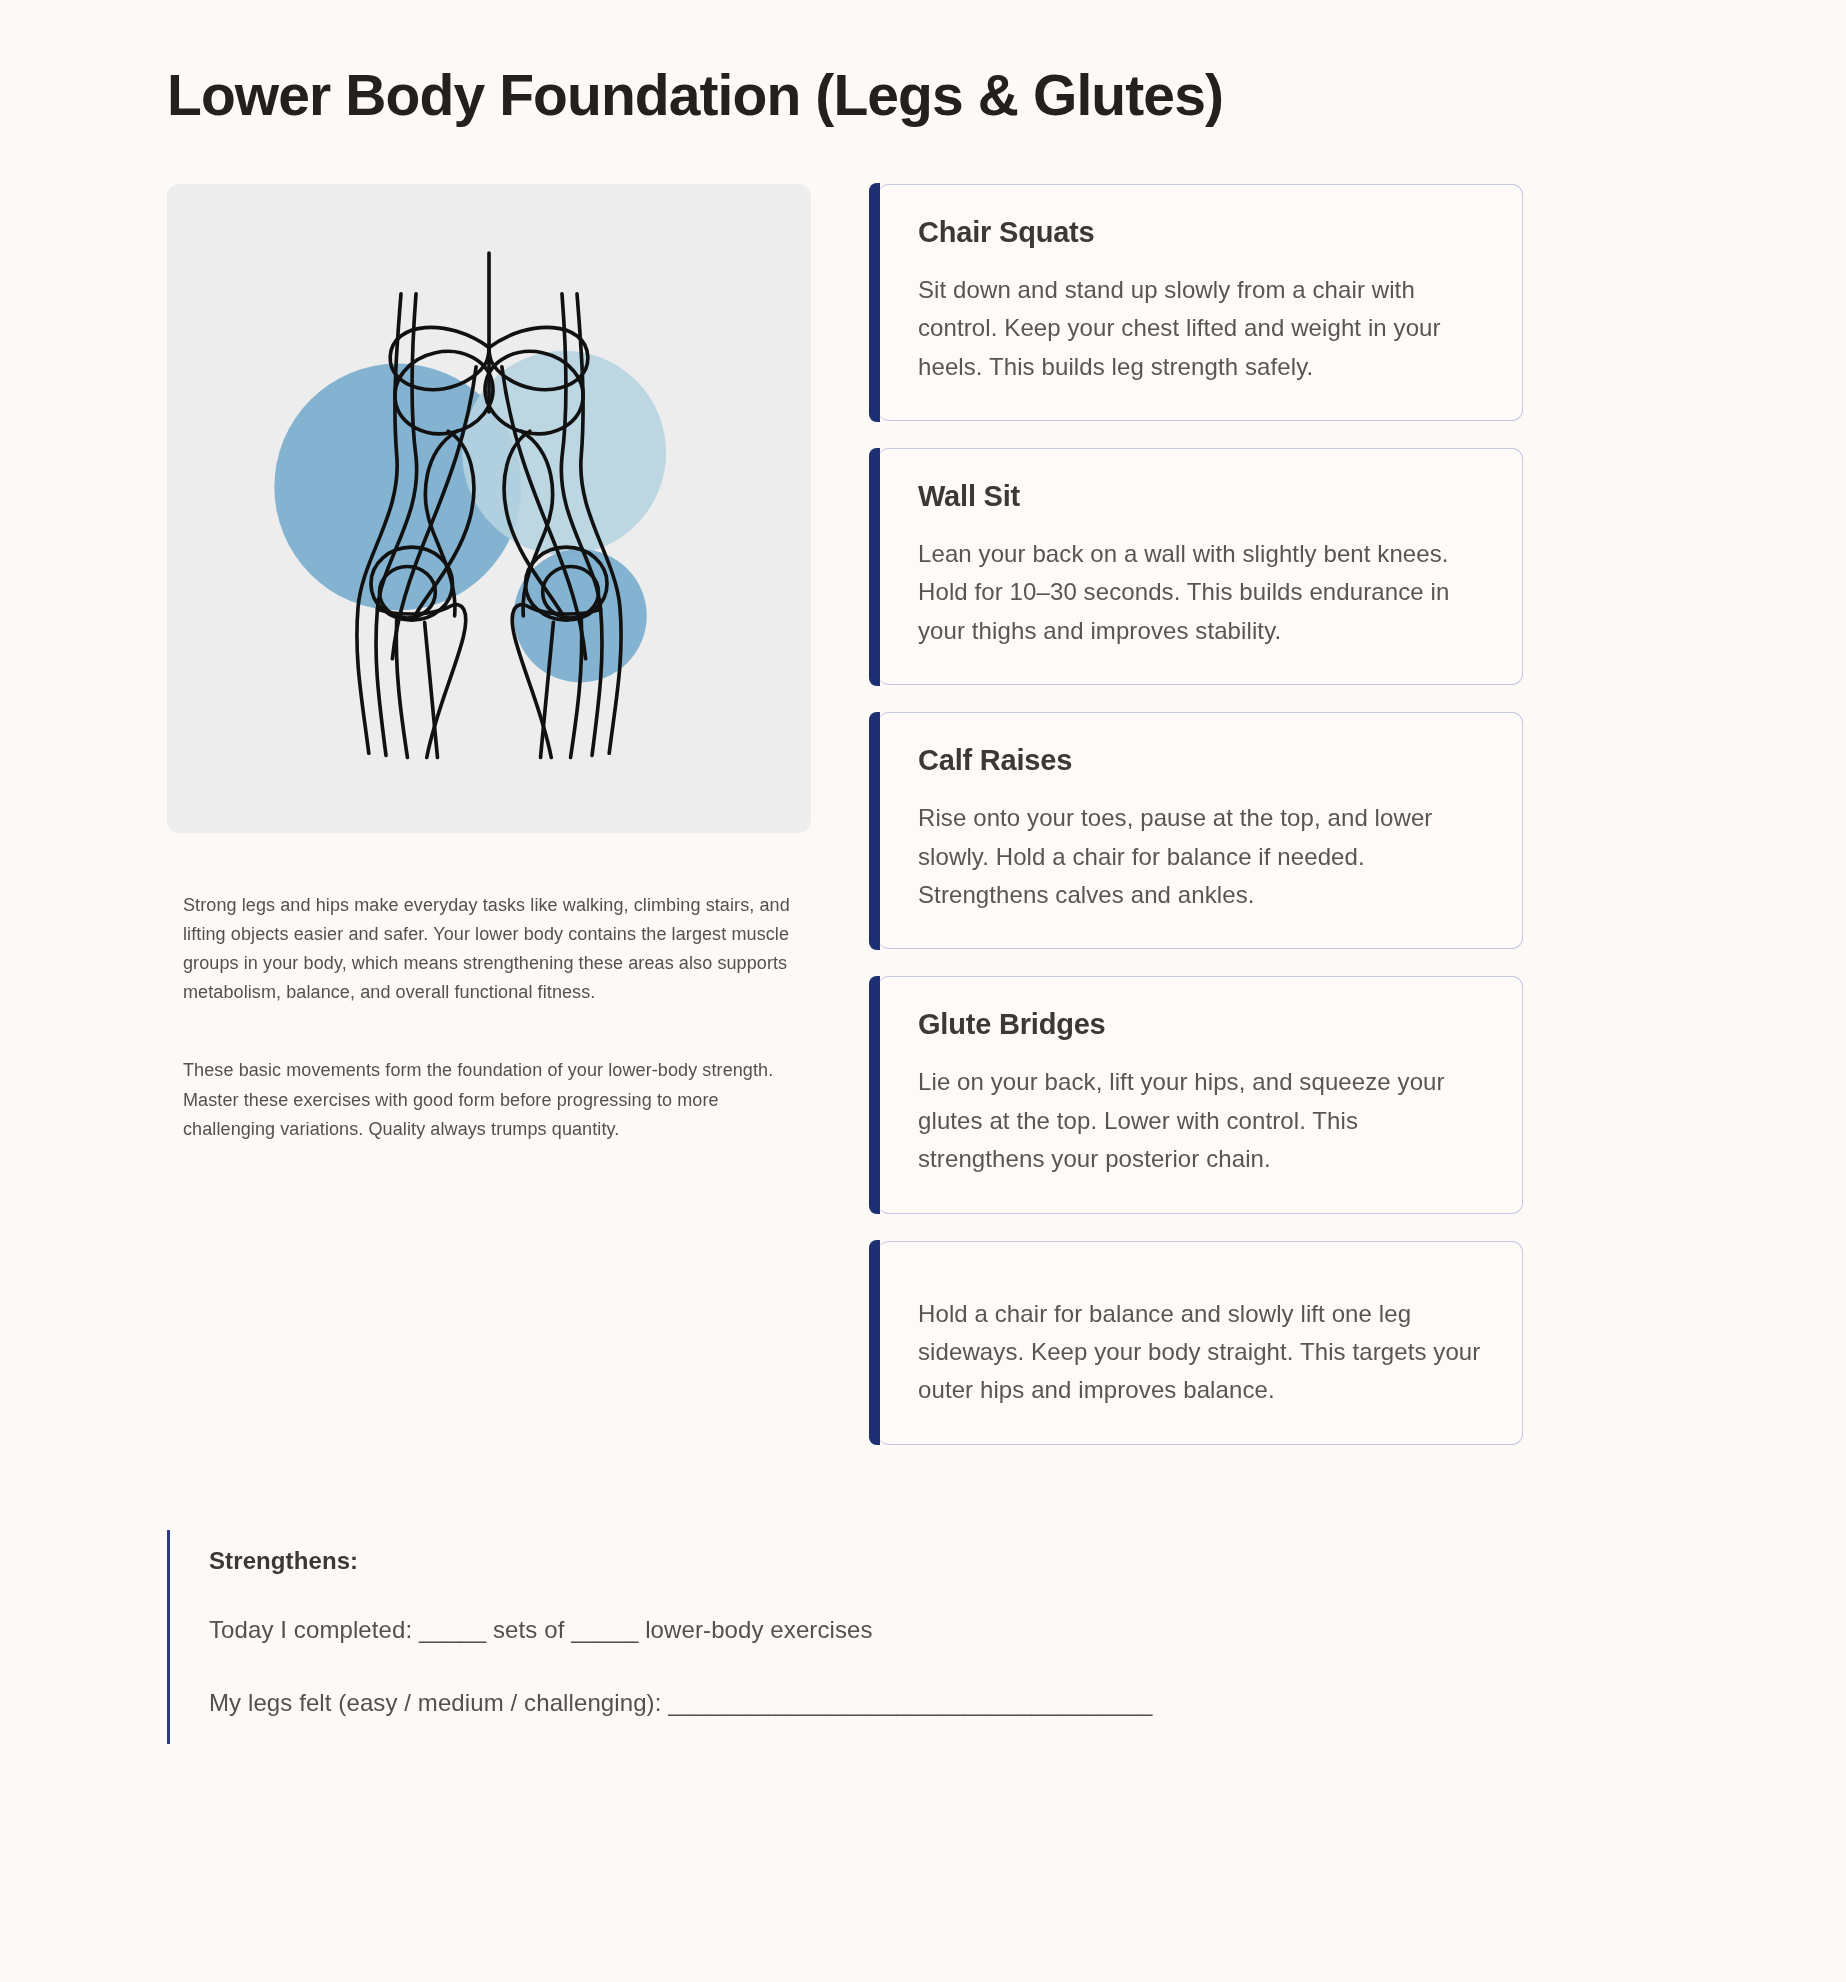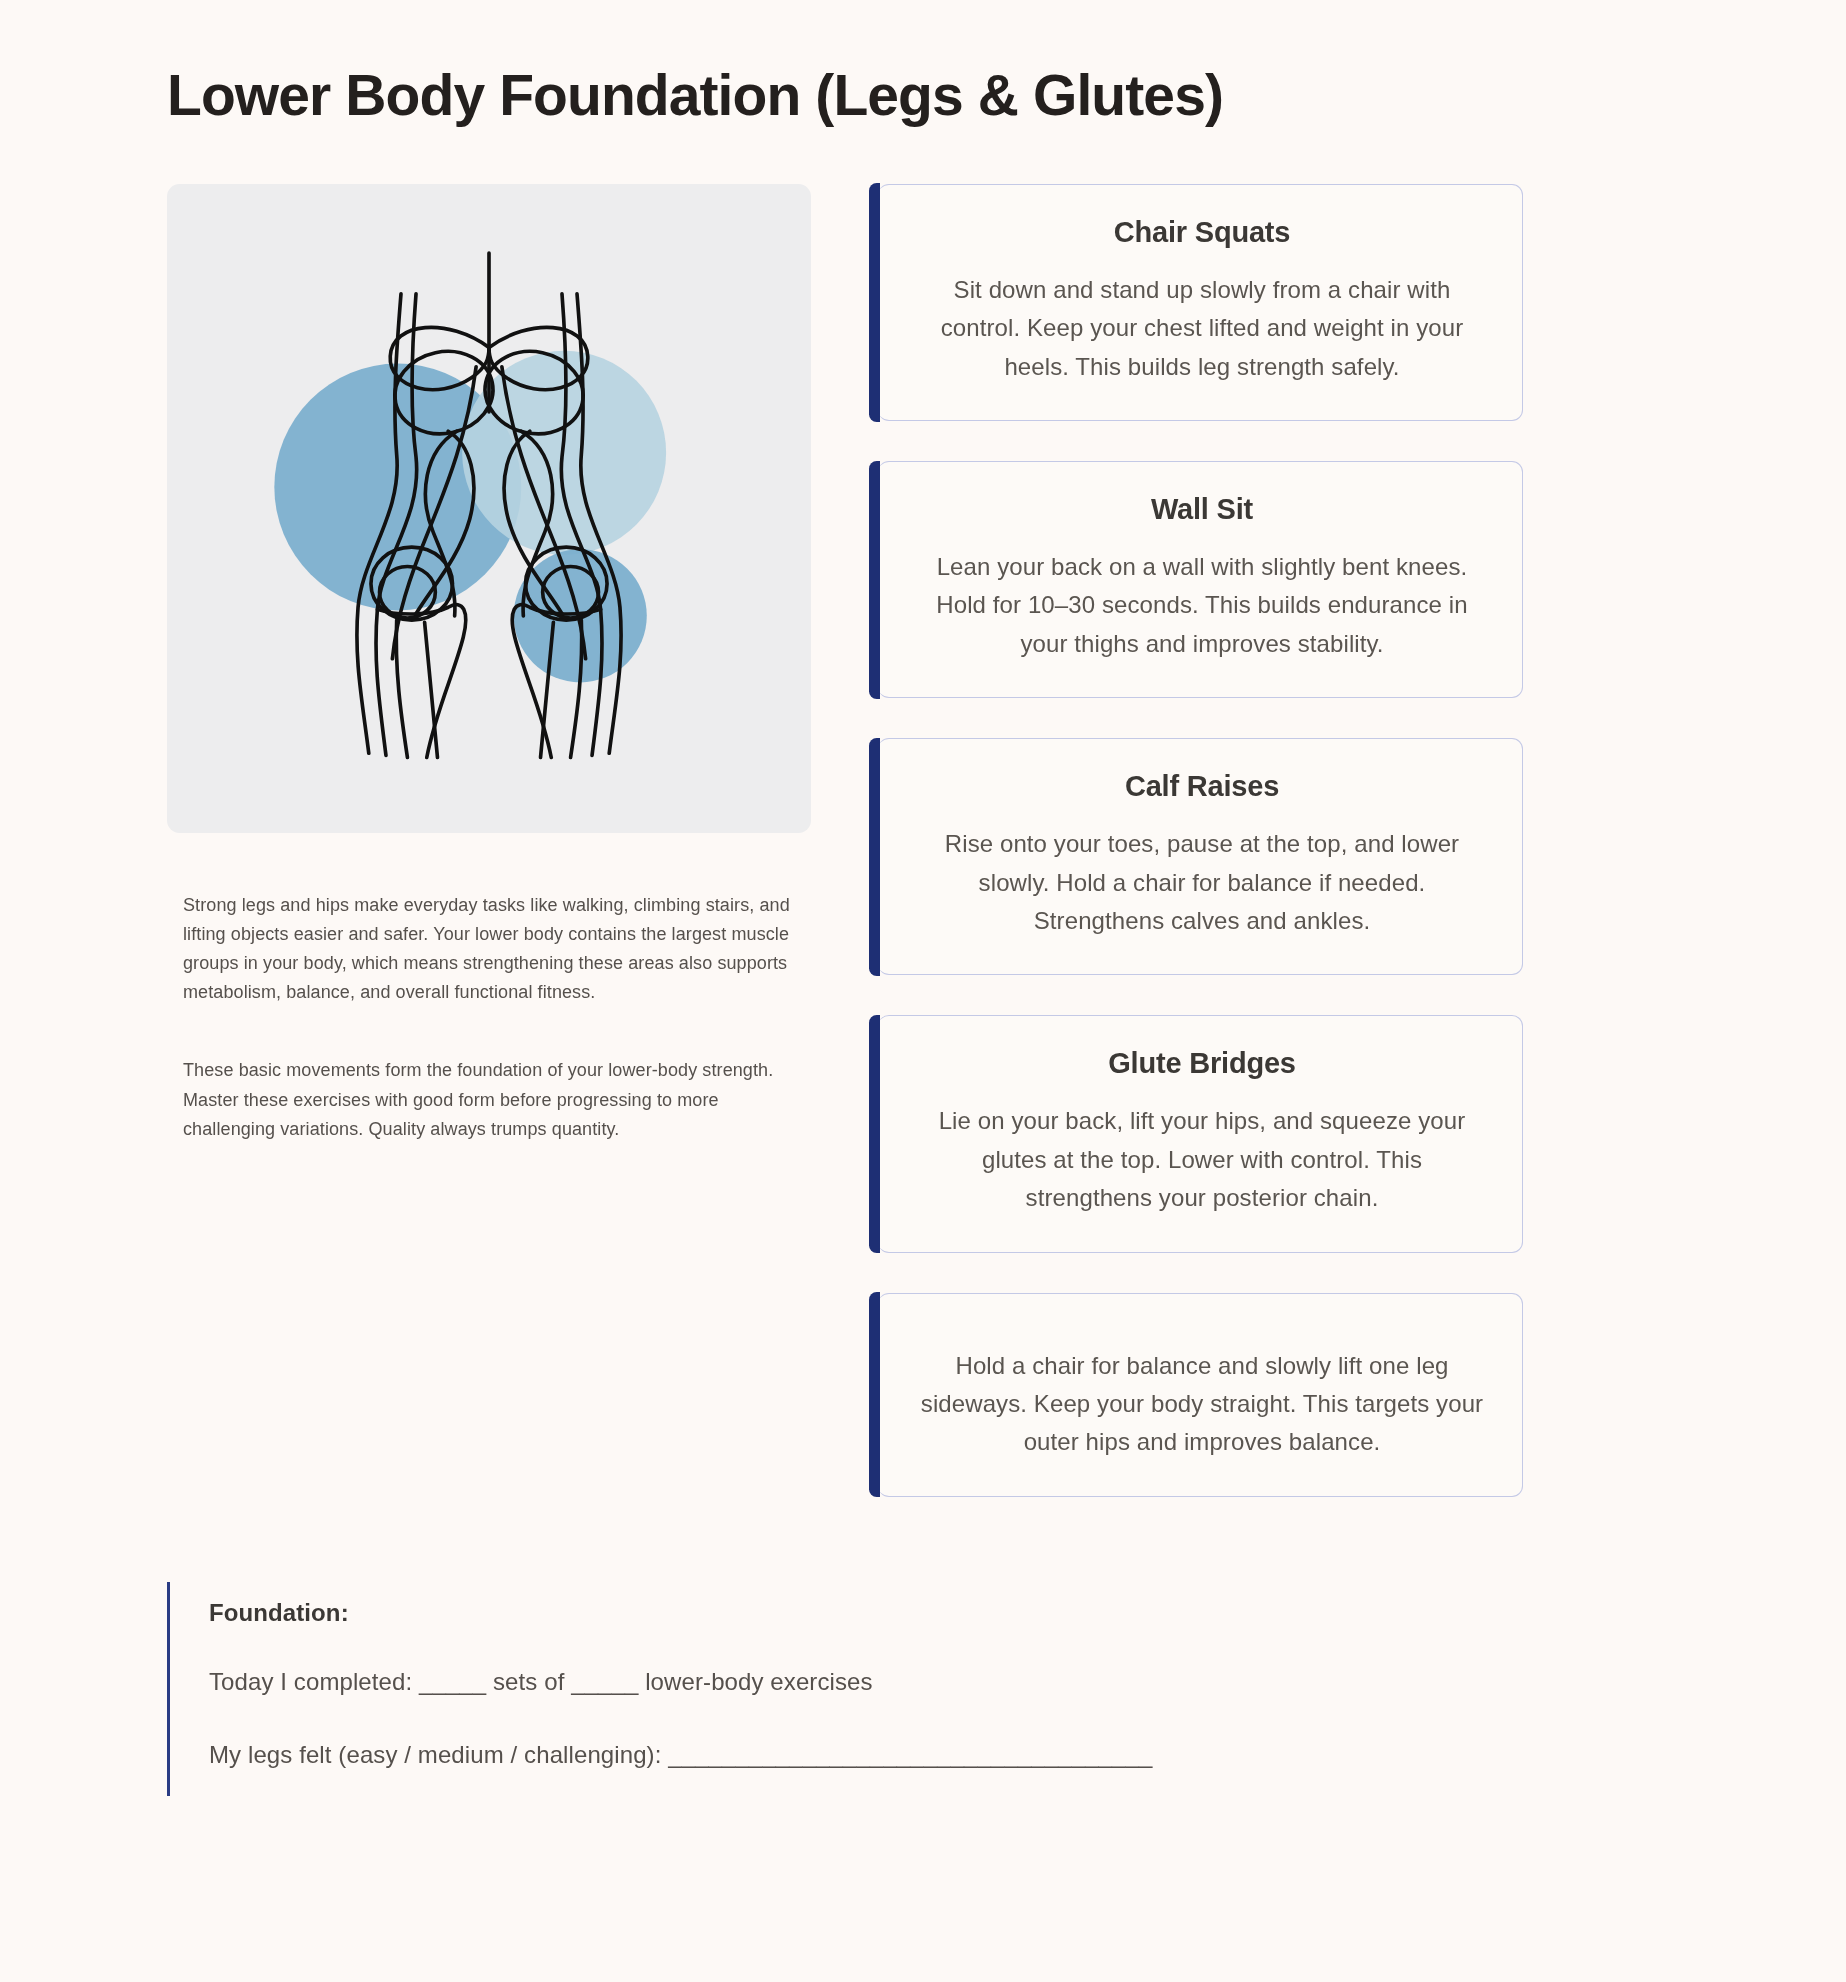--- a/index.html
+++ b/index.html
@@ -41,22 +41,21 @@
 
   .left-col {
     width: 644px;
     flex: 0 0 644px;
   }
 
   .right-col {
     flex: 1 1 auto;
     display: flex;
     flex-direction: column;
-    gap: 40px;
-    text-align: center;
+    gap: 27px;
   }
 
   
   .illustration {
     width: 644px;
     height: 649px;
     background: #ededee;
     border-radius: 12.4px;
     overflow: hidden;
     position: relative;
@@ -225,19 +224,19 @@
       </div>
 
       <div class="exercise-card">
         <p class="exercise-desc">Hold a chair for balance and slowly lift one leg sideways. Keep your body straight. This targets your outer hips and improves balance.</p>
       </div>
 
     </div>
   </div>
 
   <div class="reflection">
-    <p class="reflection-title">Foundation:</p>
+    <p class="reflection-title">Strengthens:</p>
     <p class="reflection-line">Today I completed: _____ sets of _____ lower-body exercises</p>
     <p class="reflection-line">My legs felt (easy / medium / challenging): ____________________________________</p>
   </div>
 
 </div>
 
 
 </body></html>

